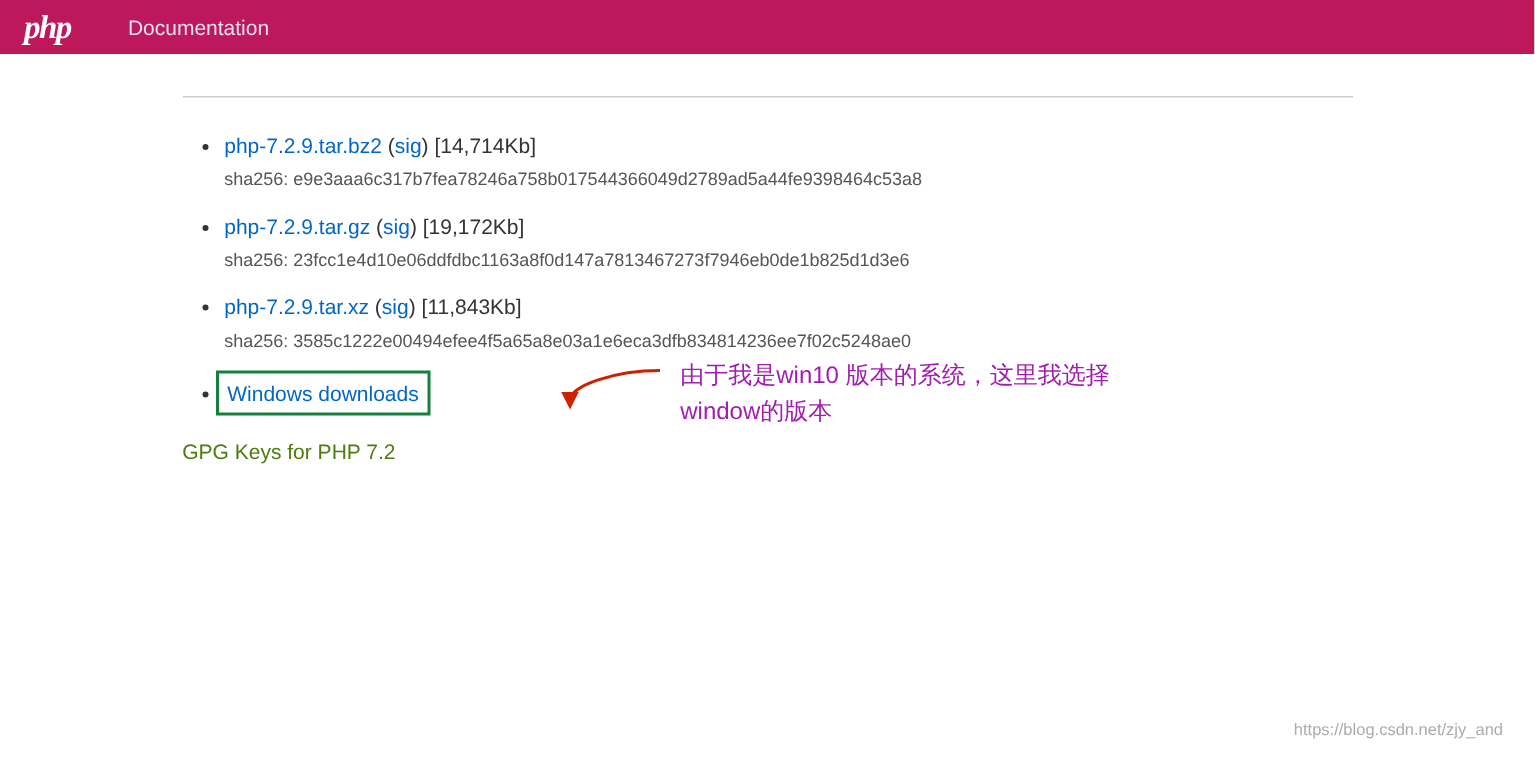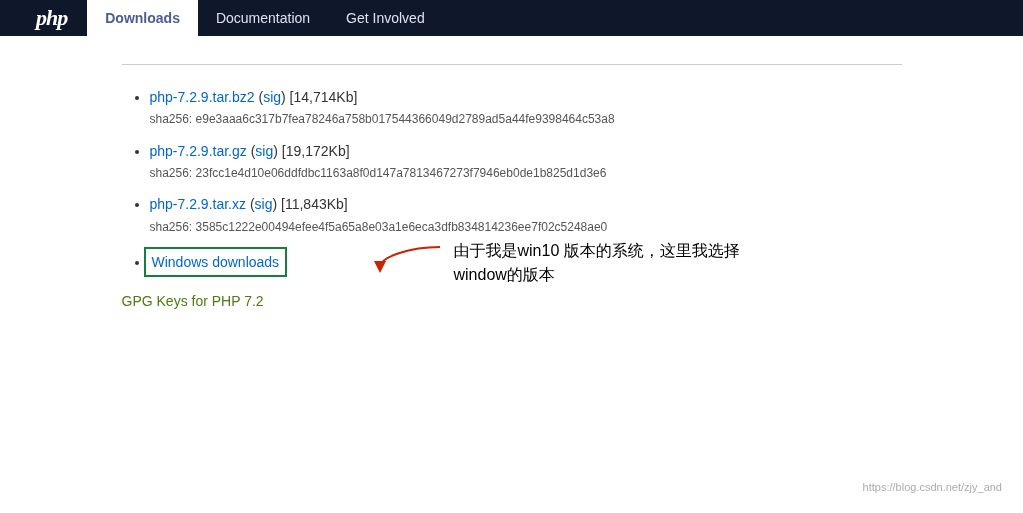--- a/index.html
+++ b/index.html
@@ -1,24 +1,24 @@
 <!DOCTYPE html>
 <html><head>
   <meta charset="utf-8">
   <style>
     * { margin: 0; padding: 0; box-sizing: border-box; }
     body { font-family: Arial, sans-serif; font-size: 14px; background: #fff; color: #333; }
 
     
     .nav-bar {
-      background: #0f172a;
+      background: #be185d;
       display: flex;
       align-items: stretch;
       height: 36px;
-      padding-left: 20px;
+      padding-left: 0;
     }
     .nav-logo {
       display: flex;
       align-items: center;
       padding: 0 16px;
       margin-right: 4px;
     }
     .nav-logo span {
       font-style: italic;
       font-weight: 900;
@@ -111,21 +111,21 @@
       display: flex;
       align-items: flex-start;
       pointer-events: none;
     }
     .arrow-svg {
       width: 80px;
       height: 50px;
       flex-shrink: 0;
     }
     .annotation-text {
-      color: #000000;
+      color: #a21caf;
       font-size: 16px;
       font-weight: normal;
       line-height: 1.5;
       white-space: nowrap;
       margin-left: 4px;
       margin-top: 2px;
     }
 
     .gpg-link {
       color: #4d7c0f;
@@ -151,23 +151,21 @@
       opacity: 0.7;
     }
   </style>
 </head>
 <body>
 
 <nav class="nav-bar">
   <div class="nav-logo">
     <span>php</span>
   </div>
-  <a class="nav-item active">Downloads</a>
   <a class="nav-item">Documentation</a>
-  <a class="nav-item">Get Involved</a>
 </nav>
 
 <div class="content">
 
   <hr class="divider">
 
   <ul class="download-list">
 
     <li>
       <a href="#">php-7.2.9.tar.bz2</a>

